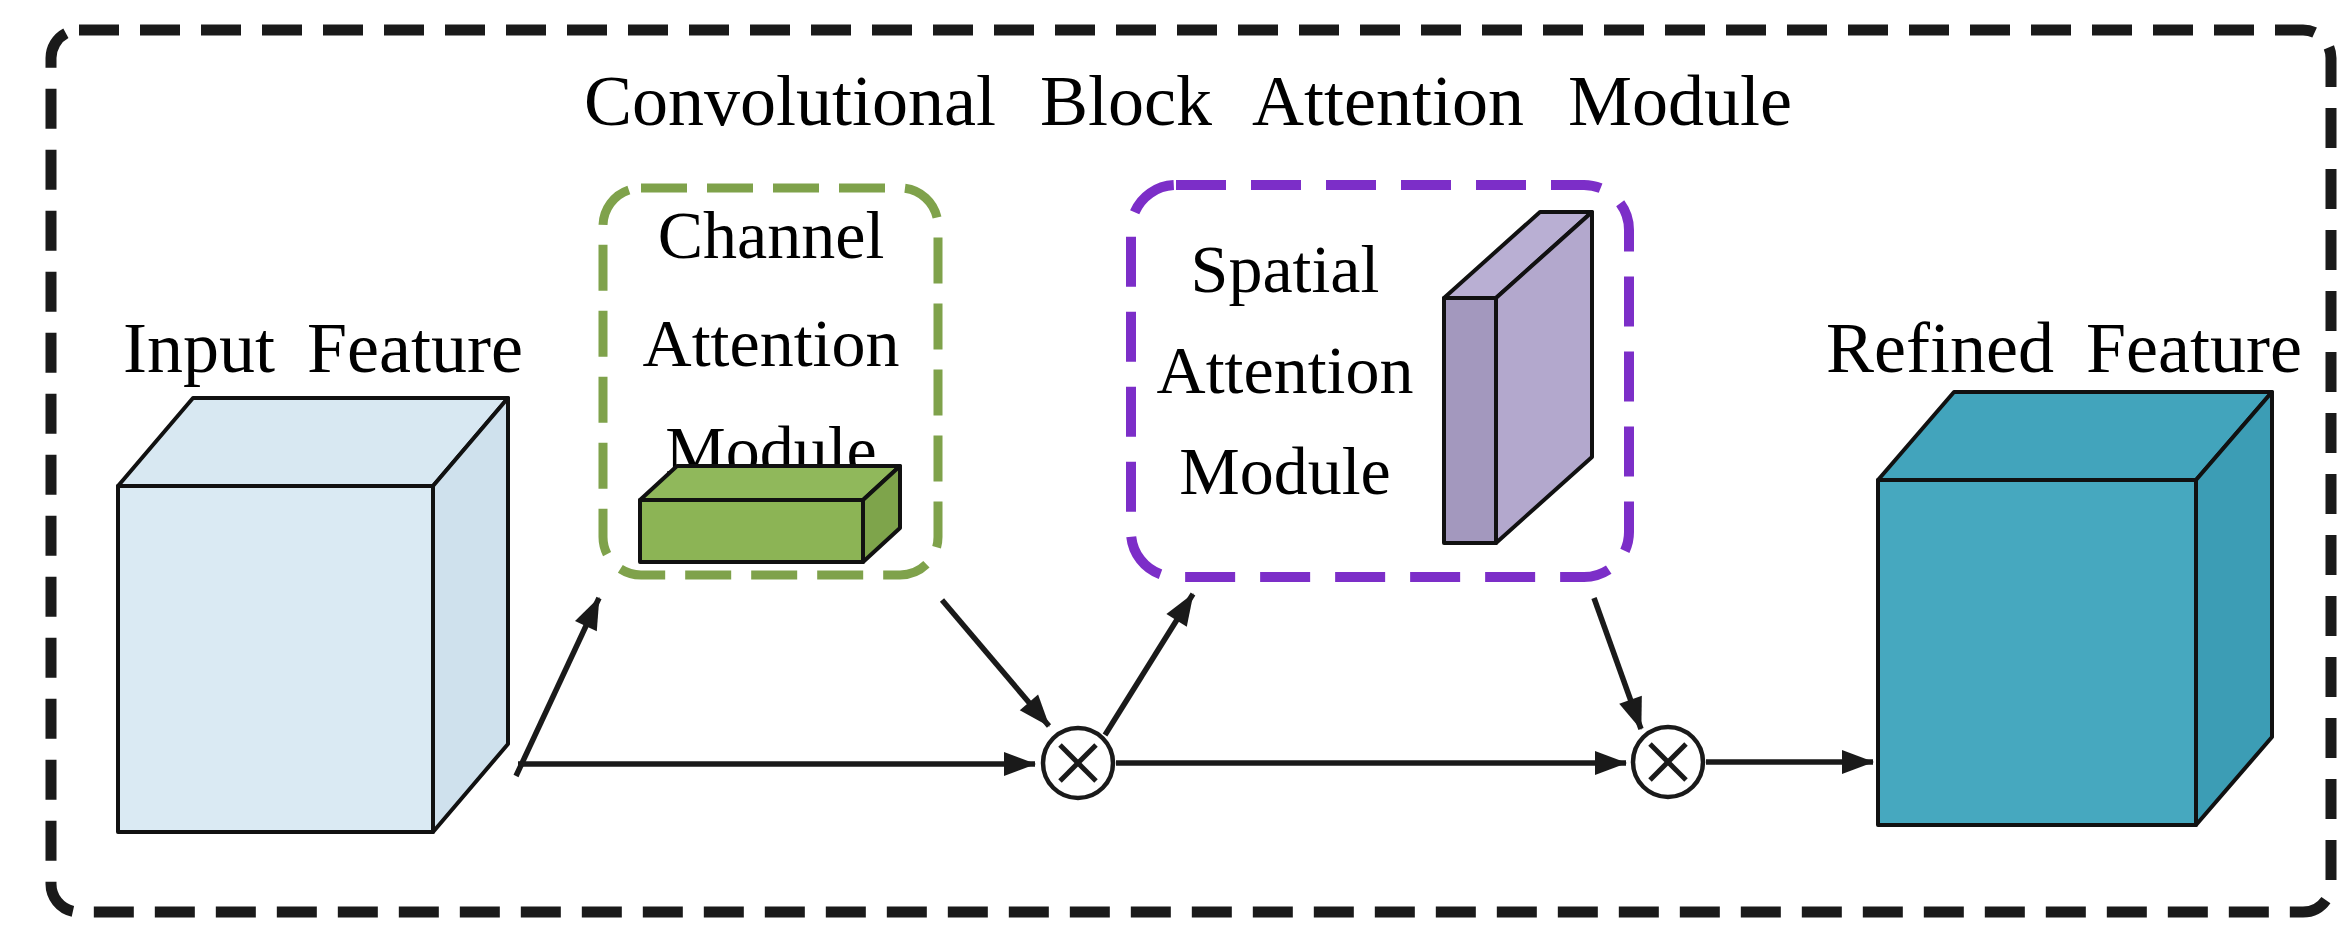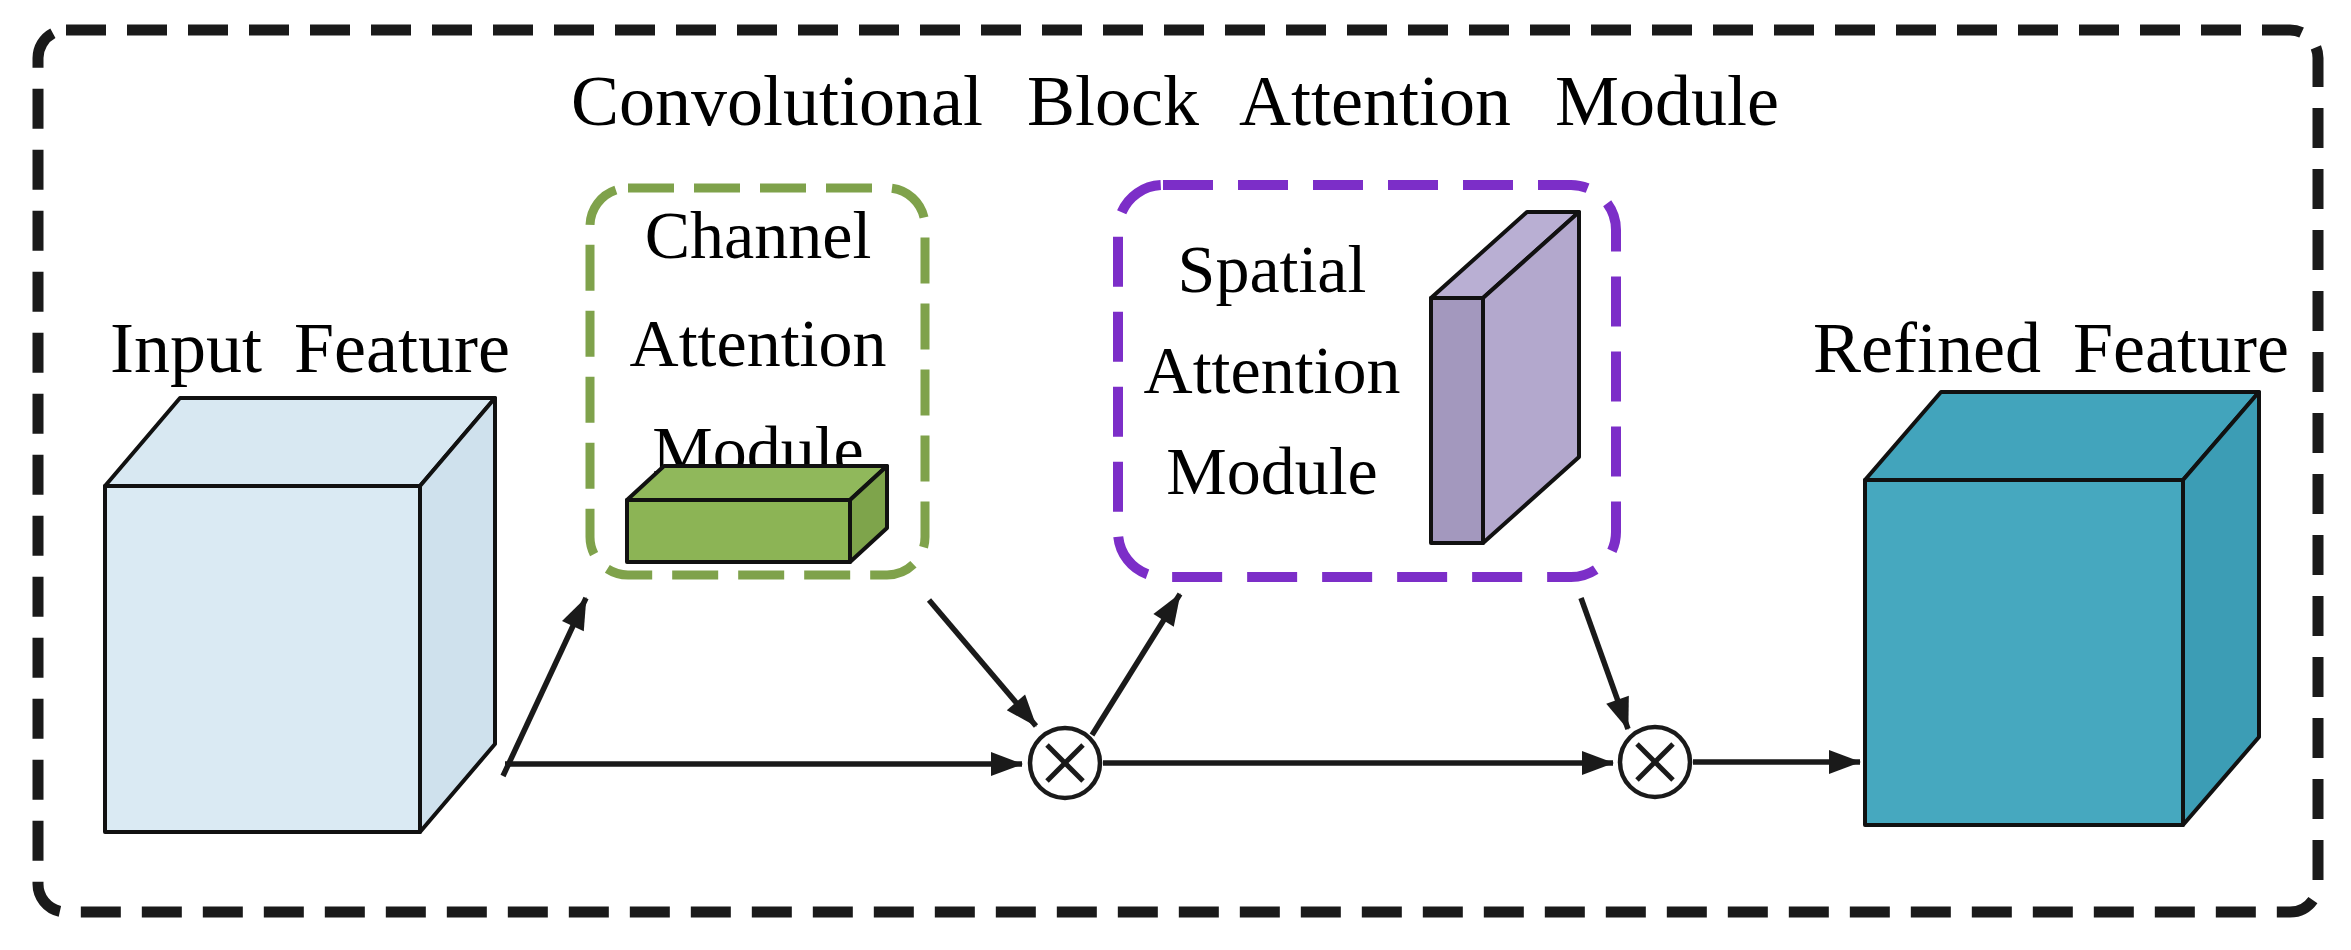--- a/index.html
+++ b/index.html
@@ -2,20 +2,21 @@
 <html><head>
 <meta charset="utf-8">
 <style>
   html, body { margin: 0; padding: 0; background: #ffffff; }
   .stage {
     position: relative;
     width: 1872px;
     height: 950px;
     background: #ffffff;
     font-family: "Liberation Serif", "DejaVu Serif", serif;
+    margin-left: 13px;
   }
   svg { display: block; }
   .txt {
     fill: #000000;
     font-family: "Liberation Serif", "DejaVu Serif", serif;
   }
   .title-txt   { font-size: 72px; word-spacing: 26px; }
   .label-txt   { font-size: 72px; word-spacing: 14px; }
   .box-txt     { font-size: 68px; }
   .solid-edge  { stroke: #111111; stroke-width: 4; stroke-linejoin: round; }

